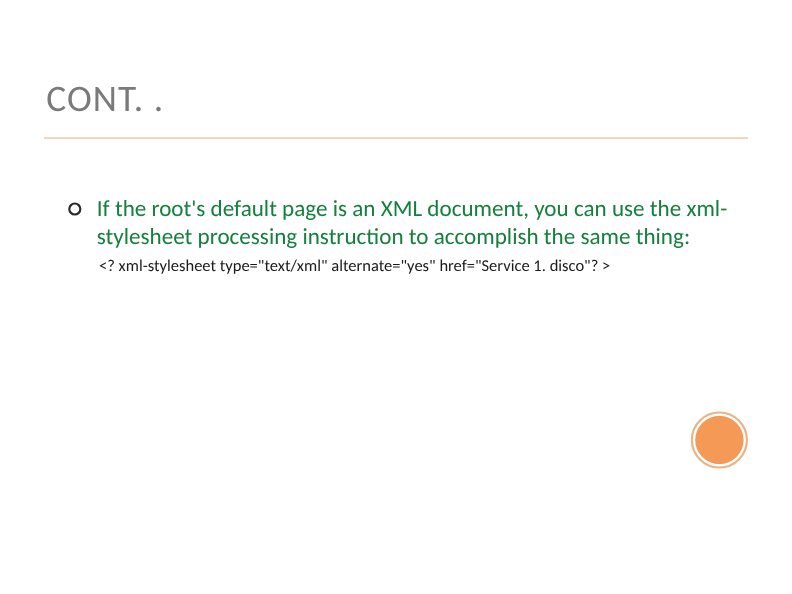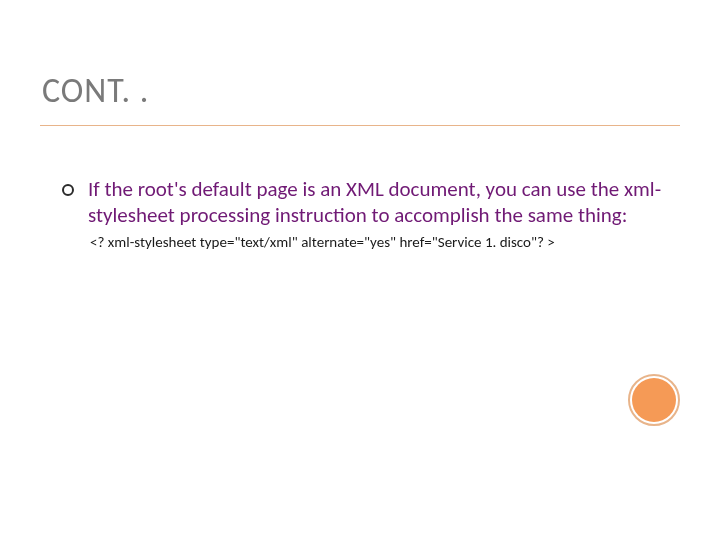--- a/index.html
+++ b/index.html
@@ -42,21 +42,21 @@
     height: 12px;
     border: 2px solid #2b2b2b;
     border-radius: 50%;
     margin-top: 8px;
     margin-right: 14px;
     box-sizing: border-box;
   }
   .bullet-text {
     font-size: 21px;
     line-height: 1.25;
-    color: #701a75;
+    color: #15803d;
   }
   .code-line {
     font-size: 15px;
     color: #1a1a1a;
     margin-left: 28px;
     margin-top: 4px;
   }
   .corner-deco {
     position: absolute;
     right: 40px;

